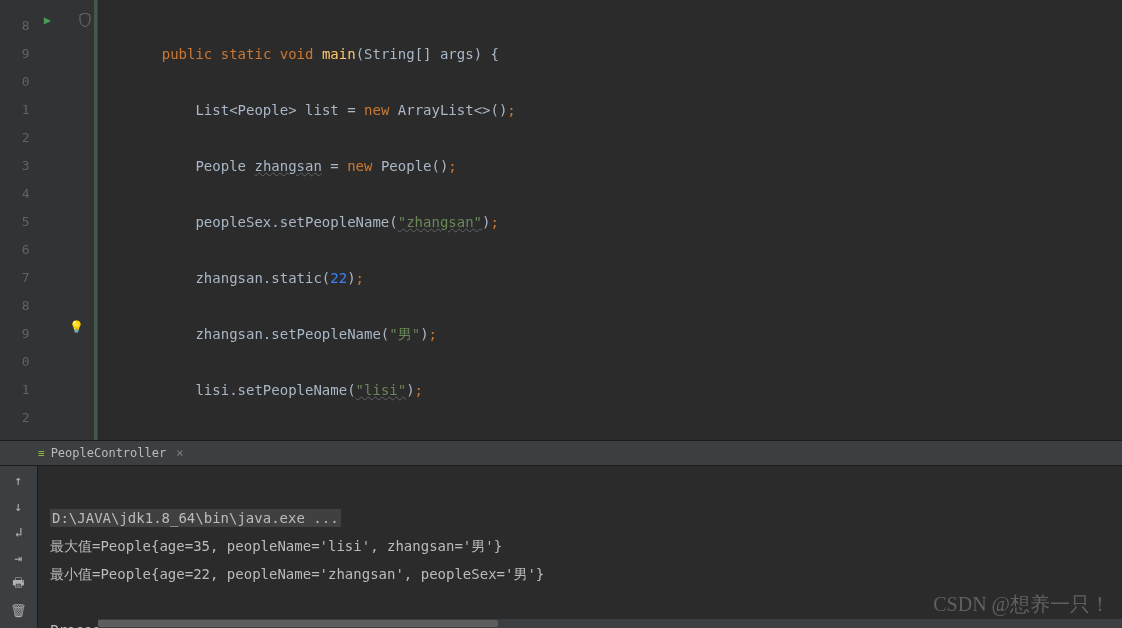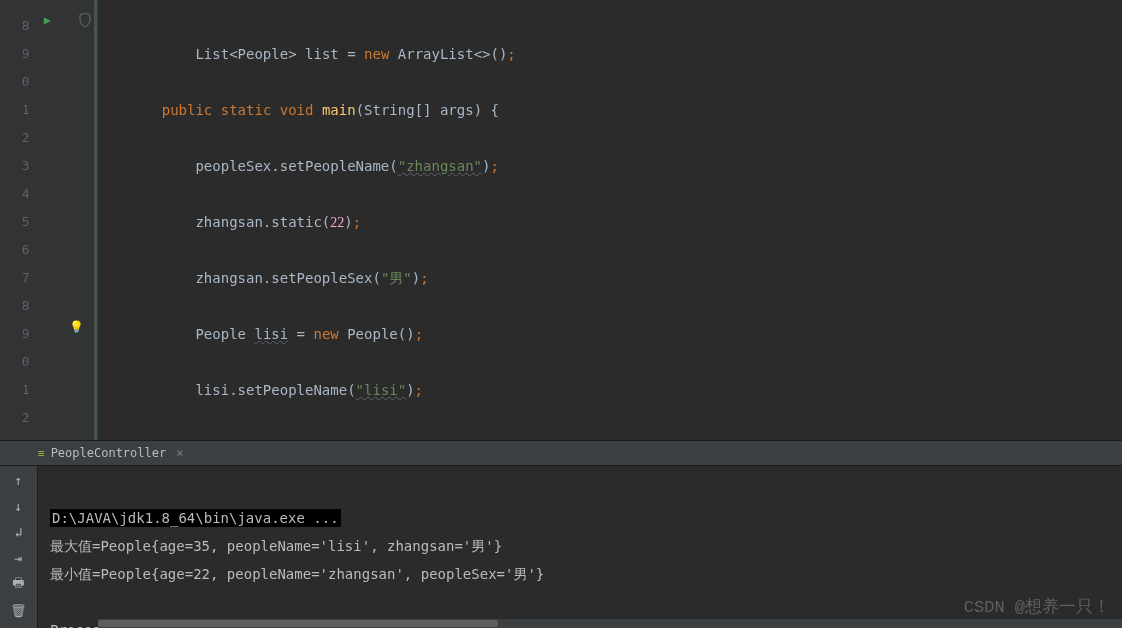--- a/index.html
+++ b/index.html
@@ -74,21 +74,21 @@
     position: relative;
   }
   .code-line { height: 28px; padding-left: 30px; }
   .kw-public { color: #cc7832; }
   .kw-static { color: #cc7832; }
   .kw-void  { color: #cc7832; }
   .kw-new   { color: #cc7832; }
   .fn-name  { color: #ffc66d; }
   .type     { color: #a9b7c6; }
   .string   { color: #6a8759; }
-  .number   { color: #f9a8d4; font-family: Liberation Serif, serif; }
+  .number   { color: #3b82f6; }
   .semi     { color: #cc7832; }
   .underline { text-decoration: underline wavy #606366; text-decoration-thickness: 1px; }
   .hscroll {
     position: absolute;
     bottom: 0;
     left: 98px;
     right: 0;
     height: 9px;
     background: #3c3f41;
   }
@@ -151,29 +151,29 @@
     cursor: pointer;
   }
   .console-body {
     flex: 1;
     padding: 10px 12px;
     font-size: 14px;
     line-height: 28px;
     color: #bbbbbb;
     white-space: pre;
   }
-  .cmd-highlight { background: #000000; padding: 1px 2px; }
+  .cmd-highlight { background: #404040; padding: 1px 2px; }
 
   .watermark {
     position: absolute;
     bottom: 10px;
     right: 12px;
     color: #6e6e6e;
-    font-size: 17px;
-    font-family: Liberation Mono, monospace;
+    font-size: 20px;
+    font-family: Liberation Serif, serif;
     opacity: 0.8;
   }
 </style>
 </head>
 <body>
 
 <div class="editor-area">
   <div class="gutter">
     <div class="line-numbers">
       <div>8</div>
@@ -198,26 +198,26 @@
         <svg width="12" height="14" viewBox="0 0 12 14">
             <path d="M6 0 L11 2 L11 7 C11 10 8.5 13 6 14 C3.5 13 1 10 1 7 L1 2 Z" fill="none" stroke="#6e6e6e" stroke-width="1"></path>
           </svg>
       </div>
       <div class="bulb-icon">💡</div>
       <div class="green-bar"></div>
     </div>
   </div>
 
   <div class="code-area">
+<div class="code-line"><span>    </span><span class="kw-public">public</span> <span class="kw-static">static</span> <span class="kw-void">void</span> <span class="fn-name">main</span><span>(String[] args) {</span></div>
 <div class="code-line"><span>        </span><span class="type">List&lt;People&gt;</span> <span>list</span><span> = </span><span class="kw-new">new</span><span> ArrayList&lt;&gt;()</span><span class="semi">;</span></div>
-<div class="code-line"><span>    </span><span class="kw-public">public</span> <span class="kw-static">static</span> <span class="kw-void">void</span> <span class="fn-name">main</span><span>(String[] args) {</span></div>
+<div class="code-line"><span>        </span><span class="type">People </span><span class="underline">zhangsan</span><span> = </span><span class="kw-new">new</span><span> People()</span><span class="semi">;</span></div>
 <div class="code-line"><span>        </span><span>peopleSex.setPeopleName(</span><span class="string underline">"zhangsan"</span><span>)</span><span class="semi">;</span></div>
 <div class="code-line"><span>        </span><span>zhangsan.static(</span><span class="number">22</span><span>)</span><span class="semi">;</span></div>
-<div class="code-line"><span>        </span><span>zhangsan.setPeopleSex(</span><span class="string">"男"</span><span>)</span><span class="semi">;</span></div>
-<div class="code-line"><span>        </span><span class="type">People </span><span class="underline">lisi</span><span> = </span><span class="kw-new">new</span><span> People()</span><span class="semi">;</span></div>
+<div class="code-line"><span>        </span><span>zhangsan.setPeopleName(</span><span class="string">"男"</span><span>)</span><span class="semi">;</span></div>
 <div class="code-line"><span>        </span><span>lisi.setPeopleName(</span><span class="string underline">"lisi"</span><span>)</span><span class="semi">;</span></div>
 
 
 
 
 
 
   </div>
   <div class="hscroll">
     <div class="hscroll-thumb"></div>

